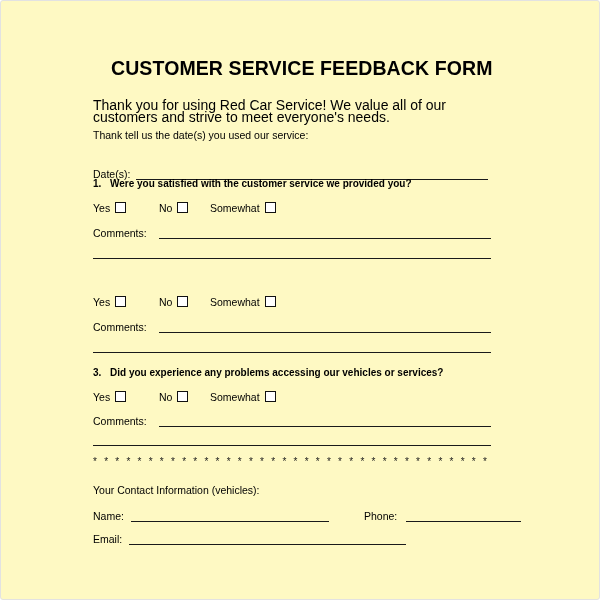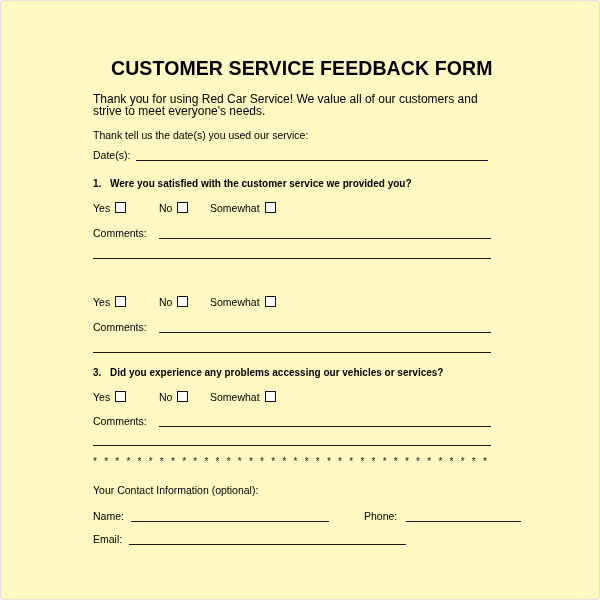--- a/index.html
+++ b/index.html
@@ -47,23 +47,23 @@
     letter-spacing: 0.1px;
     line-height: 1.1;
     white-space: nowrap;
     font-stretch: condensed;
   }
 
   
   .intro-text {
     position: absolute;
     left: 0px;
-    top: 92px;
+    top: 98px;
     width: 412px;
-    font-size: 12px;
+    font-size: 14px;
     line-height: 12.2px;
   }
 
   .date-prompt {
     position: absolute;
     left: 0px;
     top: 128px;
     font-size: 10.5px;
     white-space: nowrap;
   }
@@ -153,21 +153,21 @@
 
 <div class="page-sheet">
   <div class="form-body">
 
     <div class="form-title">CUSTOMER SERVICE FEEDBACK FORM</div>
 
     <div class="intro-text">Thank you for using Red Car Service!  We value all of our customers and strive to meet everyone's needs.</div>
 
     <div class="date-prompt">Thank tell us the date(s) you used our service:</div>
 
-    <div class="field-row" style="left:0px; top:148px;">
+    <div class="field-row" style="left:0px; top:167px;">
       <span class="field-label">Date(s):</span>
       <span class="rule" style="left:43px; top:11px; width:352px;"></span>
     </div>
 
     <div class="question" style="left:0px; top:177px;">
       <span class="q-num">1.</span><span>Were you satisfied with the customer service we provided you?</span>
     </div>
 
     <div class="choice-row" style="left:0px; top:200px; width:200px;">
       <span class="choice" style="left:0px;">
@@ -223,21 +223,21 @@
     </div>
 
     <div class="field-row" style="left:0px; top:414px;">
       <span class="field-label">Comments:</span>
       <span class="rule" style="left:66px; top:11px; width:332px;"></span>
     </div>
     <span class="rule" style="left:0px; top:444px; width:398px;"></span>
 
     <div class="asterisk-divider">********************************************</div>
 
-    <div class="contact-heading">Your Contact Information (optional):</div>
+    <div class="contact-heading">Your Contact Information (vehicles):</div>
 
     <div class="field-row" style="left:0px; top:509px;">
       <span class="field-label">Name:</span>
       <span class="rule" style="left:38px; top:11px; width:198px;"></span>
     </div>
 
     <div class="field-row" style="left:271px; top:509px;">
       <span class="field-label">Phone:</span>
       <span class="rule" style="left:42px; top:11px; width:115px;"></span>
     </div>

